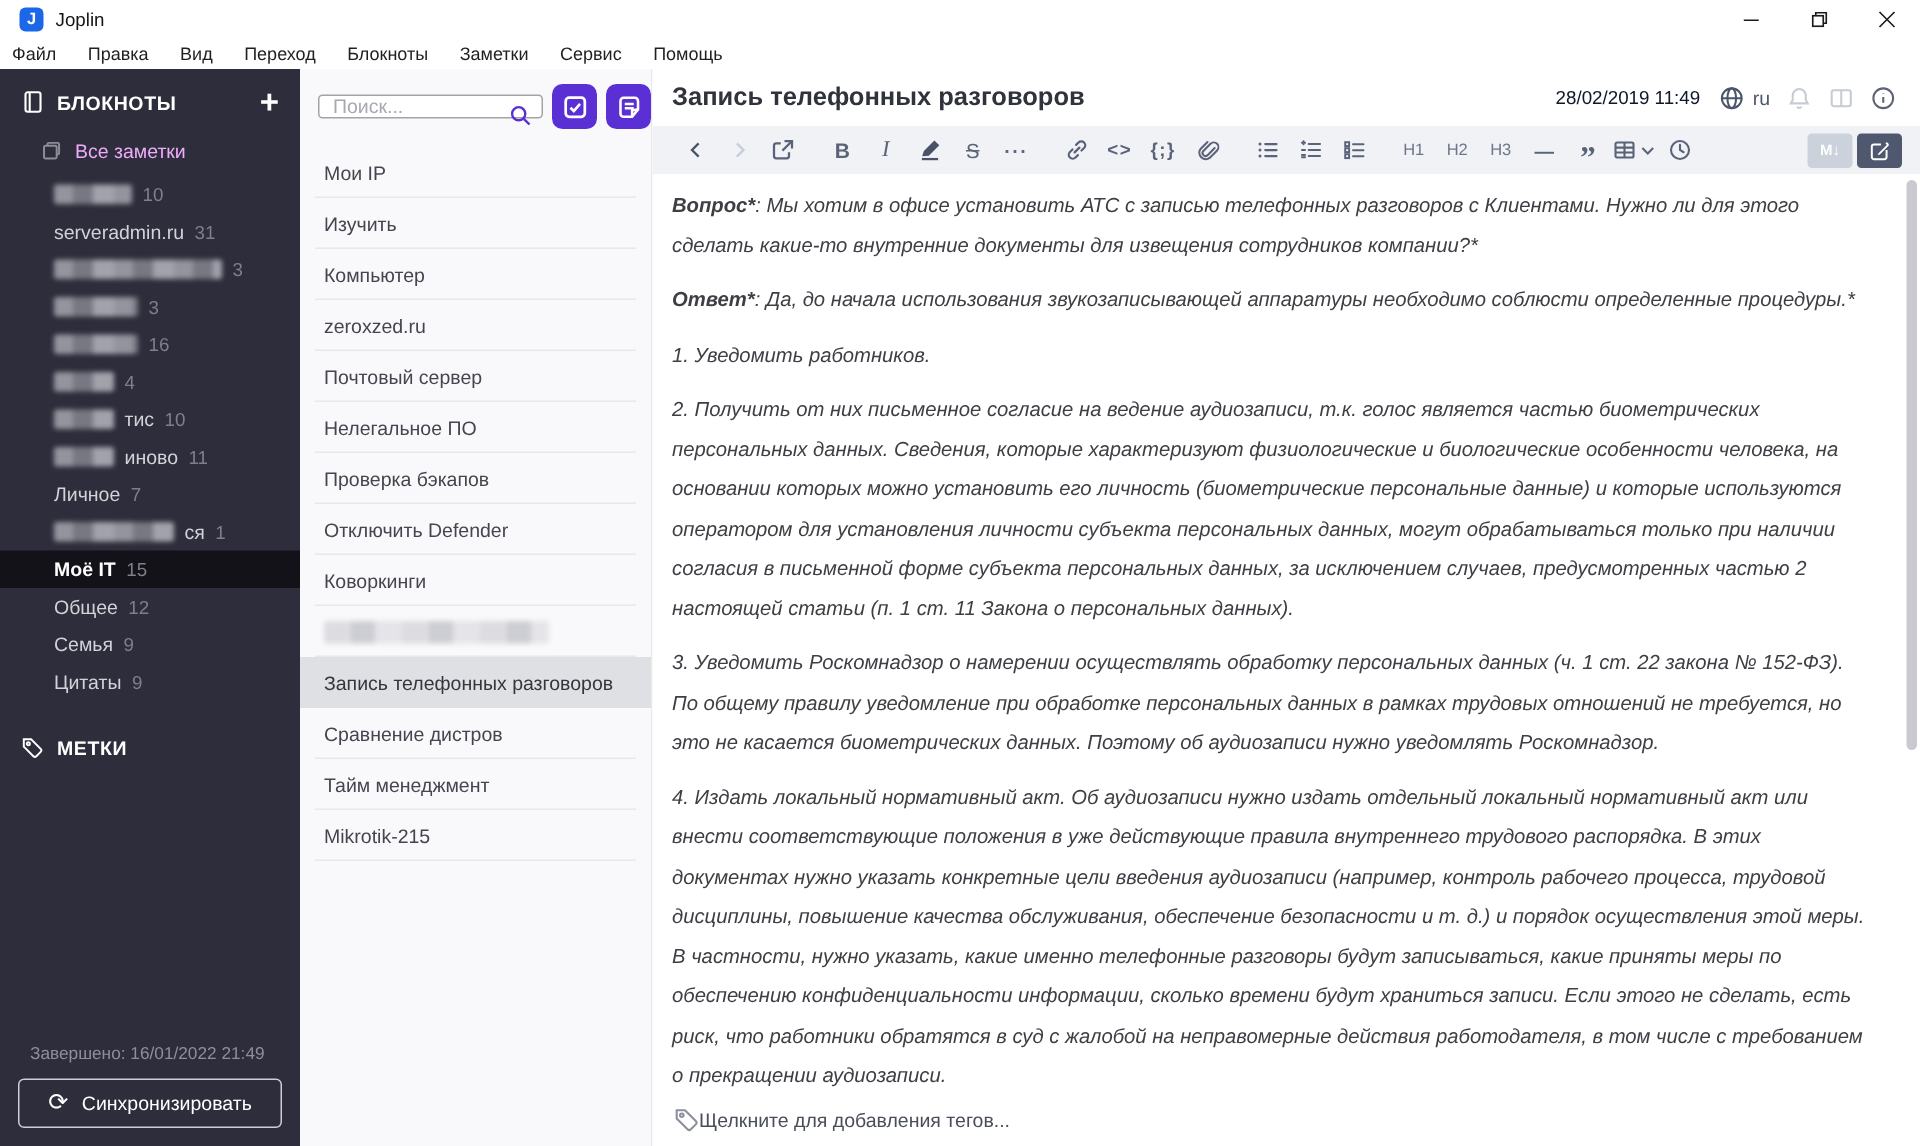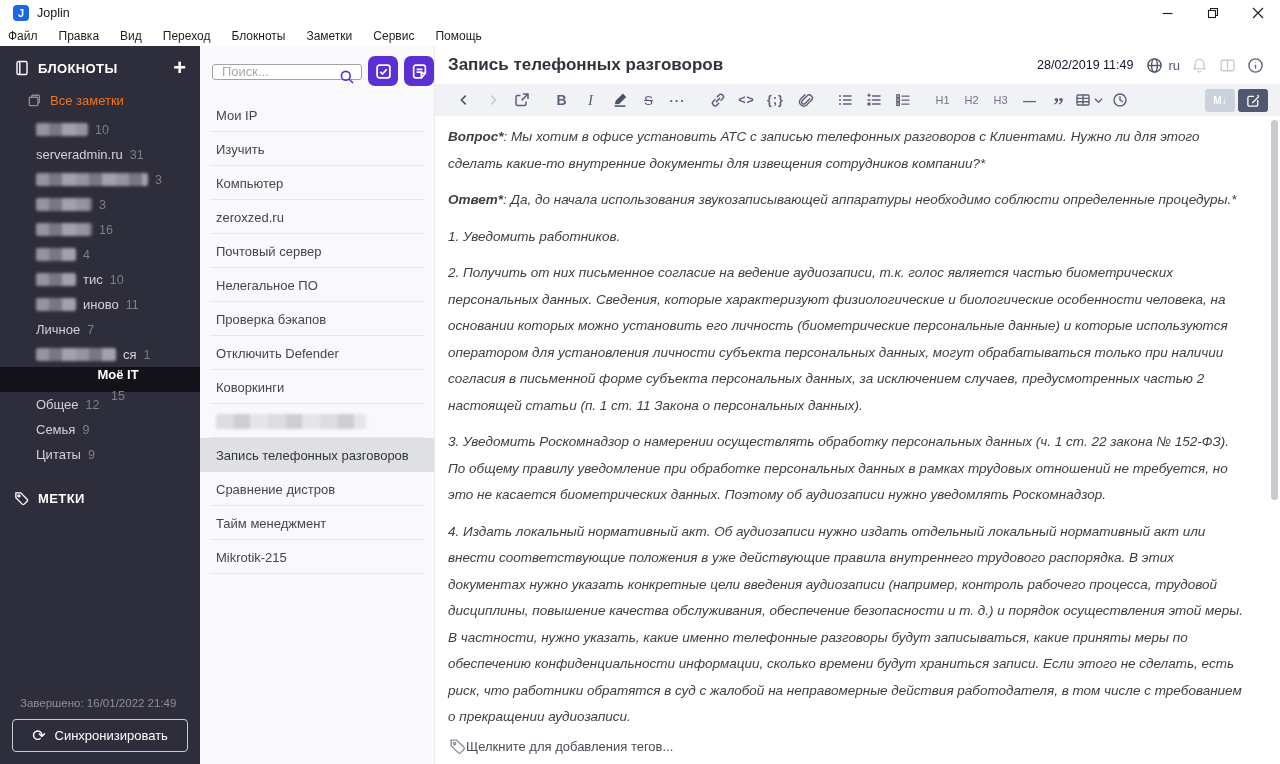--- a/index.html
+++ b/index.html
@@ -17,26 +17,26 @@
   .menubar{height:20px;display:flex;align-items:center;padding-left:8px;flex:none;}
   .menu-item{font-size:12px;color:#1f1f1f;margin-right:21px;cursor:default;}
 
   .main{flex:1;display:flex;min-height:0;}
 
   
   .sidebar{width:200px;background:#2e2d3b;display:flex;flex-direction:column;flex:none;}
   .sb-header{display:flex;align-items:center;padding:14px 14px 11px 14px;color:#fff;}
   .sb-header .t{font-size:13px;font-weight:700;letter-spacing:.4px;margin-left:8px;}
   .plus{margin-left:auto;font-size:22px;font-weight:700;color:#fff;line-height:14px;cursor:default;}
-  .sb-allnotes{display:flex;align-items:center;gap:8px;padding-left:27px;height:27px;color:#f97316;font-size:13px;}
+  .sb-allnotes{display:flex;align-items:center;gap:8px;padding-left:27px;height:27px;color:#f0abfc;font-size:13px;}
   .sb-list{margin-top:3px;}
   .sb-item{display:flex;align-items:center;gap:7px;padding-left:36px;height:25px;font-size:13px;cursor:default;}
   .sb-label{color:#d2d2d9;white-space:nowrap;}
   .sb-count{color:#7f7f8b;font-size:12.5px;}
-  .sb-item.sel{background:#141219;flex-direction:column;}
+  .sb-item.sel{background:#141219;}
   .sb-item.sel .sb-label{color:#fff;font-weight:700;}
   .sb-tags{display:flex;align-items:center;gap:9px;padding:0 14px;margin-top:16px;height:30px;color:#fff;font-size:13px;font-weight:700;letter-spacing:.4px;}
   .sb-spacer{flex:1;}
   .sb-status{font-size:11.5px;color:#8f8f99;padding:0 0 10px 20px;}
   .sync{margin:0 12px 12px;height:33px;border:1px solid #cdced6;border-radius:4px;background:transparent;color:#fff;font-size:13px;display:flex;align-items:center;justify-content:center;gap:9px;font-family:inherit;cursor:default;}
   .sync-glyph{font-size:16px;line-height:1;}
 
   
   .redact{display:inline-block;height:13px;border-radius:2px;filter:blur(1.6px);flex:none;}
   .redact.dark{background:repeating-linear-gradient(90deg,#94949e 0 13px,#787883 13px 26px,#a2a2ac 26px 40px);}

